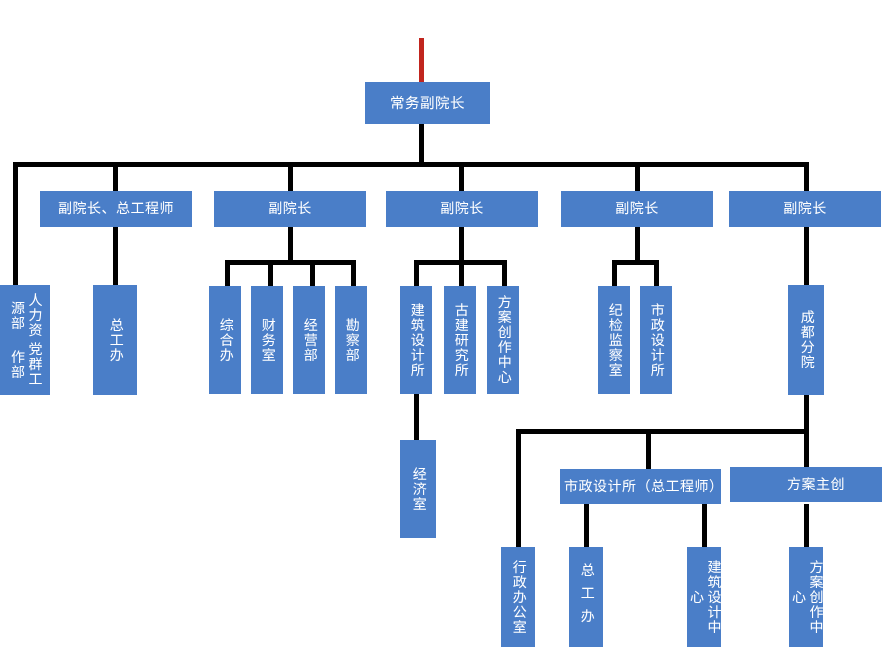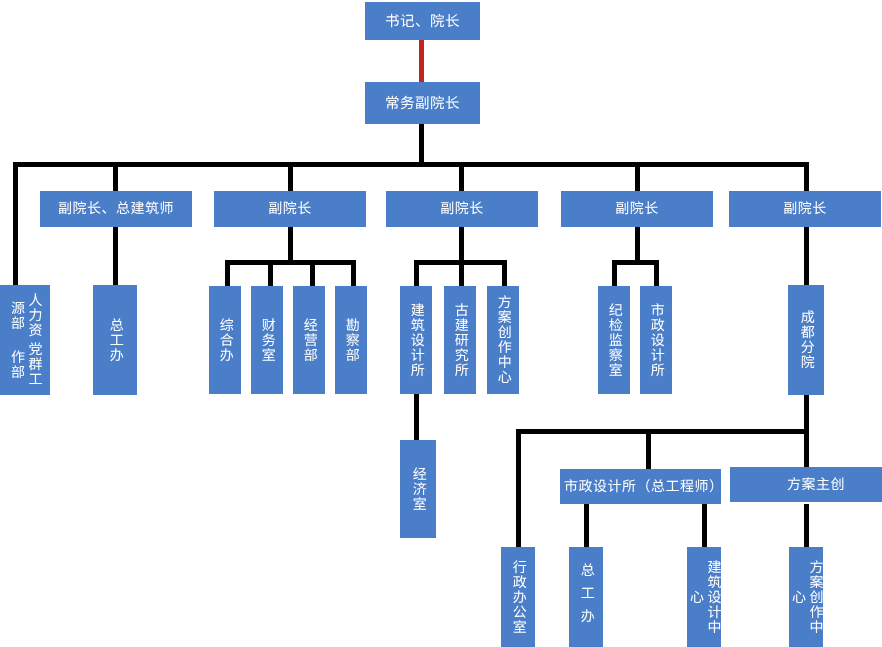--- a/index.html
+++ b/index.html
@@ -124,25 +124,24 @@
 
   <div class="line" style="left:516px; top:429px; width:5px; height:118px;"></div>
   <div class="line" style="left:646px; top:429px; width:5px; height:40px;"></div>
   <div class="line" style="left:804px; top:429px; width:5px; height:40px;"></div>
 
   <div class="line" style="left:584px; top:504px; width:5px; height:43px;"></div>
   <div class="line" style="left:702px; top:504px; width:5px; height:43px;"></div>
 
   <div class="line" style="left:804px; top:504px; width:5px; height:43px;"></div>
 
-  <div class="node horiz root" style="left:365px; top:2px; width:115px; height:38px;">书记、院长</div>
 
-  <div class="node horiz root" style="left:365px; top:82px; width:115px; height:42px;">常务副院长</div>
+  <div class="node horiz root" style="left:365px; top:82px; width:125px; height:42px;">常务副院长</div>
 
-  <div class="node horiz" style="left:40px; top:191px; width:152px; height:36px;">副院长、总建筑师</div>
+  <div class="node horiz" style="left:40px; top:191px; width:152px; height:36px;">副院长、总工程师</div>
 
   <div class="node horiz" style="left:214px; top:191px; width:152px; height:36px;">副院长</div>
 
   <div class="node horiz" style="left:386px; top:191px; width:152px; height:36px;">副院长</div>
 
   <div class="node horiz" style="left:561px; top:191px; width:152px; height:36px;">副院长</div>
 
   <div class="node horiz" style="left:729px; top:191px; width:152px; height:36px;">副院长</div>
 
   <div class="node vert two-col" style="left:0px; top:285px; width:50px; height:110px;">

